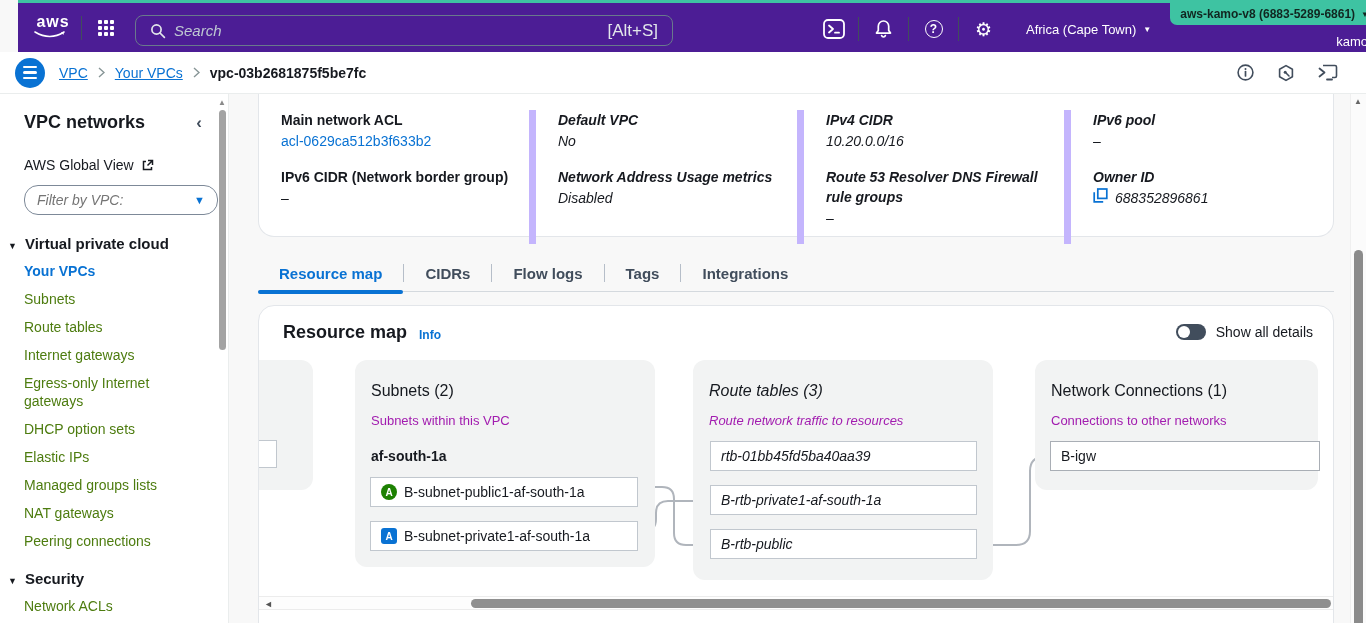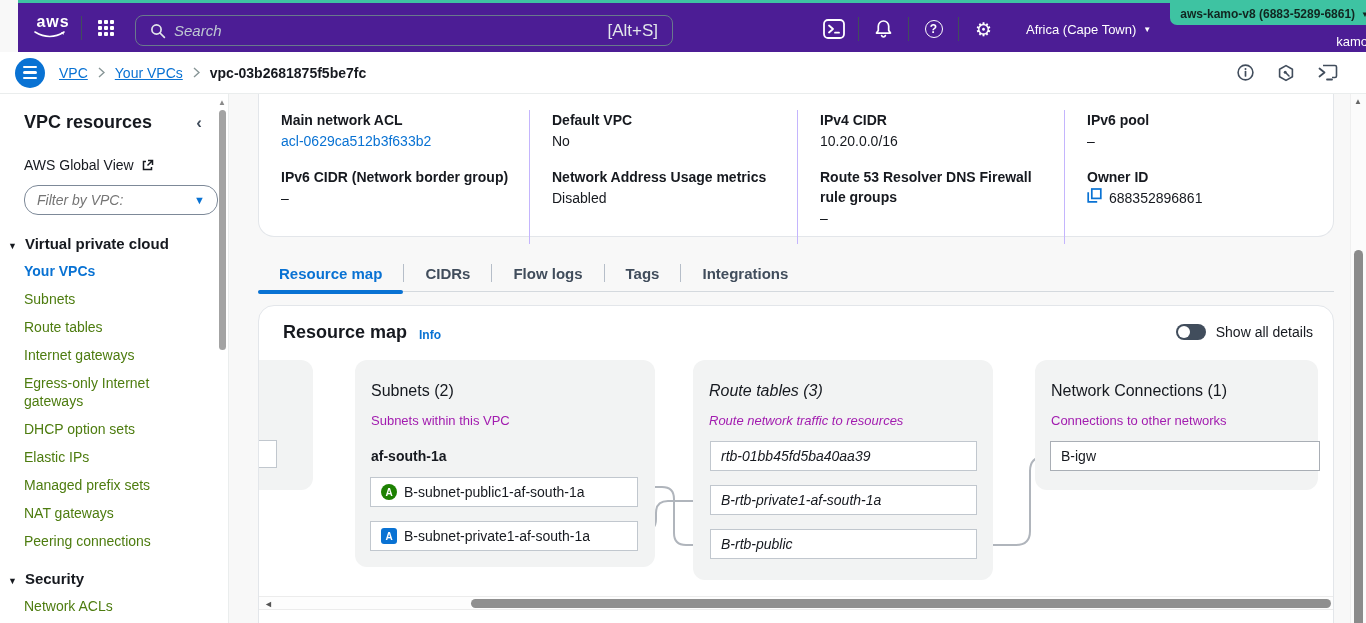--- a/index.html
+++ b/index.html
@@ -71,21 +71,21 @@
   .sb-scroll-thumb { position:absolute; top:16px; right:2px; width:7px; height:240px; background:#a3a3a3; border-radius:4px; }
 
   
   .main { position:absolute; top:94px; left:229px; width:1137px; height:529px; overflow:hidden; }
 
   
   .details-card { position:absolute; left:29px; top:-12px; width:1076px; height:155px; background:#fff;
                   border:1px solid #e3e6ea; border-top:none; border-radius:0 0 16px 16px;
                   display:grid; grid-template-columns:270px 268px 267px 271px; padding-top:28px; }
   .d-col { padding-left:22px; }
-  .d-col + .d-col { border-left:1px solid #c4b5fd; }
+  .d-col + .d-col { border-left:7px solid #c4b5fd;font-style:italic; }
   .d-field { margin-bottom:16px; }
   .d-label { font-size:14px; font-weight:700; color:#16191f; line-height:20px; max-width:238px; }
   .d-value { font-size:14px; color:#16191f; line-height:20px; margin-top:1px; }
   .d-value.link { color:#0972d3; cursor:pointer; }
   .owner-row { display:flex; gap:7px; }
   .copy-icon { display:flex; cursor:pointer; }
 
   
   .tabs { position:absolute; left:29px; top:161px; width:1076px; height:37px; display:flex; align-items:center;
           border-bottom:1px solid #d4d9de; }
@@ -249,21 +249,21 @@
           <path d="M5,1.5 h12 a1.5,1.5 0 0 1 1.5,1.5 v9 a1.5,1.5 0 0 1 -1.5,1.5 h-3" stroke="#414d5c" stroke-width="1.6" fill="none"></path>
           <path d="M1.5,4.5 l5,4 l-5,4" stroke="#414d5c" stroke-width="1.8" fill="none" stroke-linecap="round" stroke-linejoin="round"></path>
           <line x1="9" y1="15.5" x2="14" y2="15.5" stroke="#414d5c" stroke-width="1.8" stroke-linecap="round"></line>
         </svg>
       </span>
     </div>
   </div>
 
   <aside class="sidebar">
     <div class="sb-head">
-      <span class="sb-title">VPC resources</span>
+      <span class="sb-title">VPC networks</span>
       <span class="sb-collapse">‹</span>
     </div>
     <div class="sb-global">
       <span>AWS Global View</span>
       <svg width="13" height="13" viewBox="0 0 13 13">
         <path d="M5,2.5 H2.5 v8 h8 V8" stroke="#16191f" stroke-width="1.5" fill="none"></path>
         <path d="M7,1.5 h4.5 v4.5 M11.3,1.7 L6.5,6.5" stroke="#16191f" stroke-width="1.5" fill="none"></path>
       </svg>
     </div>
     <div class="sb-filter">
@@ -275,21 +275,21 @@
       <span class="lbl">Virtual private cloud</span>
     </div>
     <ul class="sb-list">
       <li class="active">Your VPCs</li>
       <li>Subnets</li>
       <li>Route tables</li>
       <li>Internet gateways</li>
       <li>Egress-only Internet gateways</li>
       <li>DHCP option sets</li>
       <li>Elastic IPs</li>
-      <li>Managed prefix sets</li>
+      <li>Managed groups lists</li>
       <li>NAT gateways</li>
       <li>Peering connections</li>
     </ul>
     <div class="sb-section">
       <span class="tri">▼</span>
       <span class="lbl">Security</span>
     </div>
     <ul class="sb-list">
       <li>Network ACLs</li>
     </ul>

